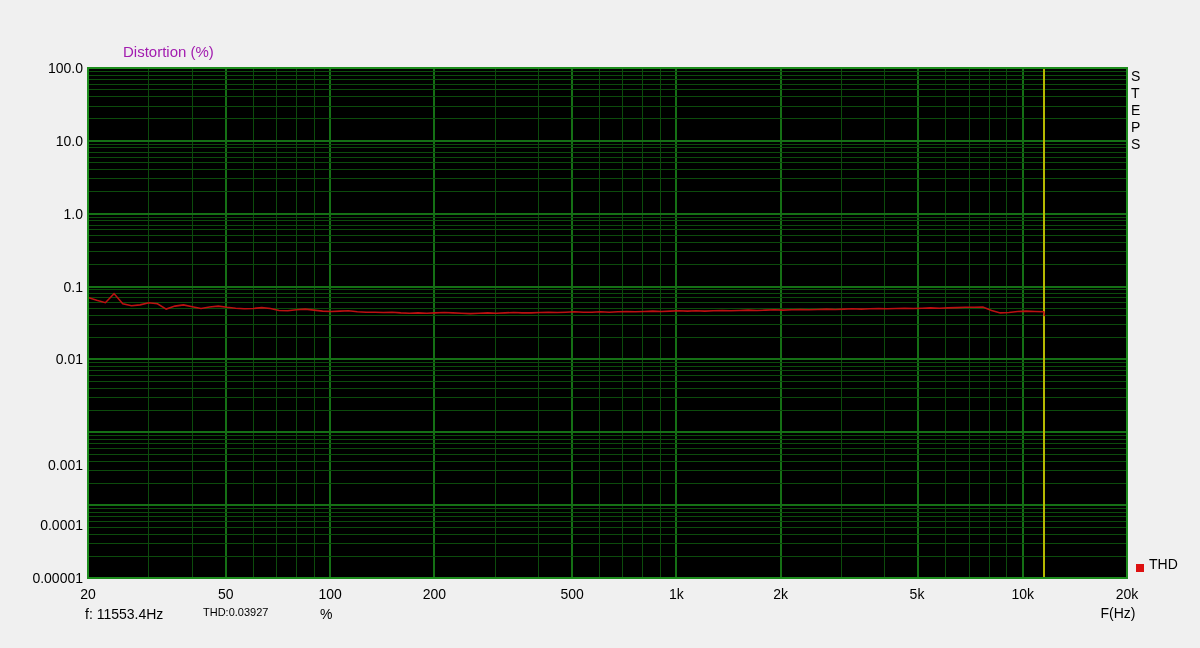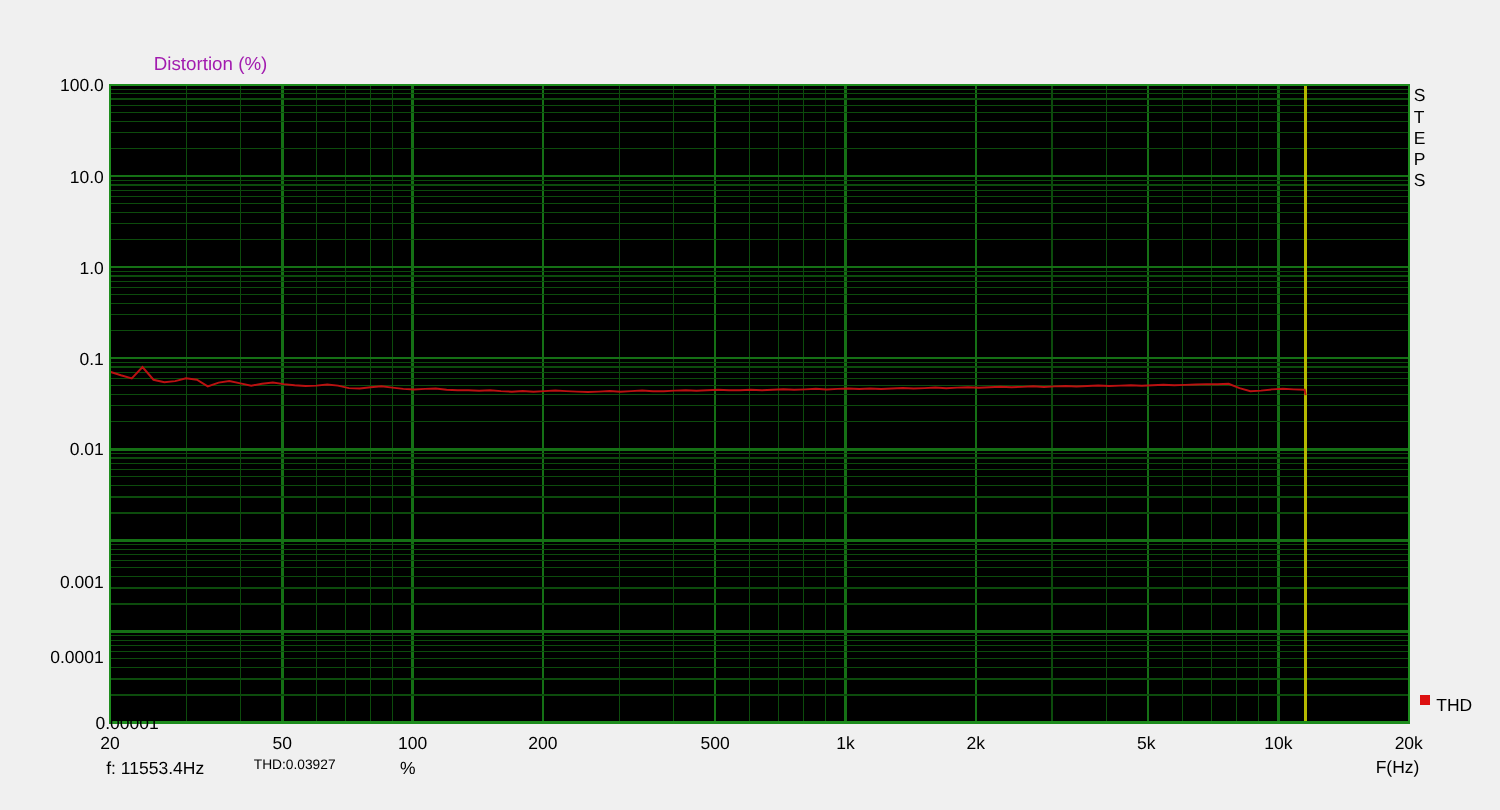--- a/index.html
+++ b/index.html
@@ -13,21 +13,21 @@
   #chart-title{left:87px;top:43px;font-size:15px;color:#a21caf;margin-left:36px;}
   #plot-wrap{left:88px;top:68px;width:1039px;height:510px;background:#000;}
   #plot-wrap svg{position:absolute;left:0;top:0;overflow:visible;}
   .ytick{left:0;width:83px;text-align:right;font-size:14px;height:16px;line-height:16px;}
   .xtick{top:586px;width:60px;text-align:center;font-size:14px;height:16px;line-height:16px;}
   #x-axis-unit{left:1088px;top:605px;width:60px;text-align:center;font-size:14px;}
   #steps-label{left:1131px;top:68px;font-size:14px;line-height:17px;width:14px;text-align:left;}
   #status-bar-freq{left:85px;top:606px;font-size:14px;}
   #status-bar-thd{left:203px;top:606px;font-size:11px;}
   #status-bar-unit{left:320px;top:606px;font-size:14px;}
-  #legend{left:1136px;top:556px;display:flex;align-items:flex-start;gap:5px;}
+  #legend{left:1136px;top:556px;display:flex;align-items:flex-end;gap:5px;}
   #legend-swatch{width:8px;height:8px;}
   #legend-label{font-size:14px;line-height:16px;}
 </style>
 </head>
 <body>
 
 <div class="abs" id="chart-title">Distortion (%)</div>
 
 <div class="abs" id="plot-wrap">
   <svg id="plot-svg" width="1039" height="510" viewBox="0 0 1039 510">
@@ -144,21 +144,21 @@
   <span id="legend-label">THD</span>
 </div>
 
 <div class="abs ytick" style="top: 60px;">100.0</div>
 <div class="abs ytick" style="top: 132.857px;">10.0</div>
 <div class="abs ytick" style="top: 205.714px;">1.0</div>
 <div class="abs ytick" style="top: 278.571px;">0.1</div>
 <div class="abs ytick" style="top: 351.429px;">0.01</div>
 <div class="abs ytick" style="top: 424.286px; margin-top: 33px;">0.001</div>
 <div class="abs ytick" style="top: 497.143px; margin-top: 20px;">0.0001</div>
-<div class="abs ytick" style="top: 570px; padding-left: 44px;">0.00001</div>
+<div class="abs ytick" style="top: 570px;">0.00001</div>
 <div class="abs xtick" style="left: 58px;">20</div>
 <div class="abs xtick" style="left: 195.82px;">50</div>
 <div class="abs xtick" style="left: 300.077px;">100</div>
 <div class="abs xtick" style="left: 404.333px;">200</div>
 <div class="abs xtick" style="left: 542.153px;">500</div>
 <div class="abs xtick" style="left: 646.41px;">1k</div>
 <div class="abs xtick" style="left: 750.667px;">2k</div>
 <div class="abs xtick" style="left: 887px;">5k</div>
 <div class="abs xtick" style="left: 992.743px;">10k</div>
 <div class="abs xtick" style="left: 1097px;">20k</div>

